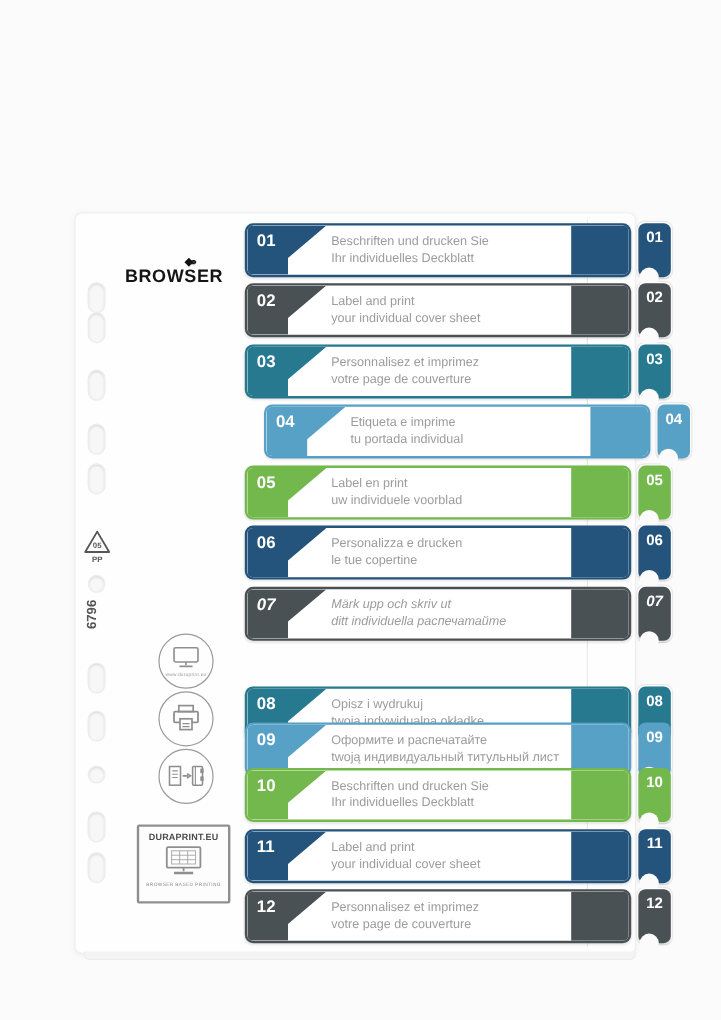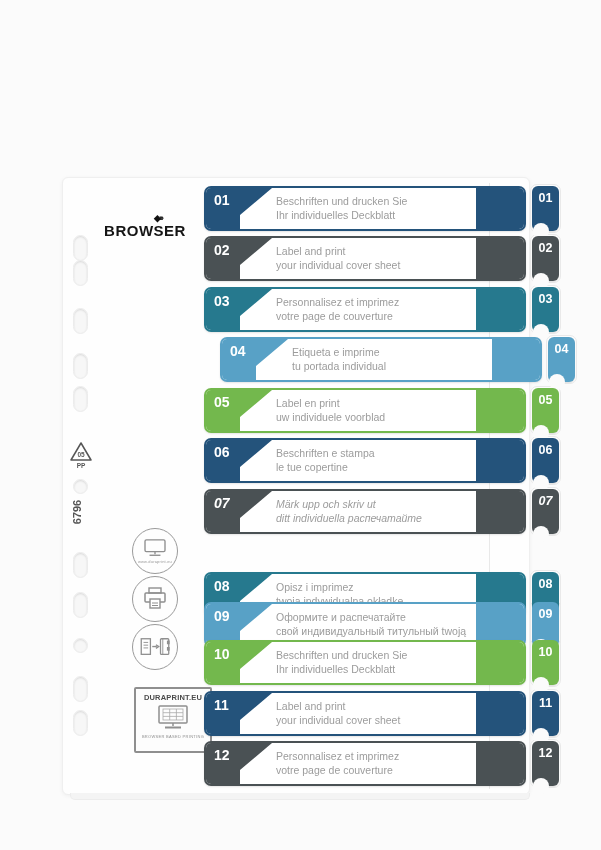--- a/index.html
+++ b/index.html
@@ -24,21 +24,21 @@
   .recycle{position:absolute;left:68px;top:440px;}
   .item-no{position:absolute;left:57px;top:506px;width:40px;height:12px;text-align:center;
         font-size:11px;font-weight:bold;color:#555;transform:rotate(-90deg);}
   
   .icon-circle{position:absolute;left:132px;width:46px;height:46px;border:1.5px solid #9a9a9a;
         border-radius:50%;box-sizing:border-box;display:flex;flex-direction:column;
         align-items:center;justify-content:center;}
   .circ-caption{font-size:4px;color:#9a9a9a;letter-spacing:0.2px;margin-top:1px;}
   
   .dp-box{position:absolute;left:114px;top:687px;width:78px;height:66px;border:2px solid #8f8f8f;
-        border-radius:2px;box-sizing:border-box;text-align:center;padding-top:4px;background:#fdfdfd;margin-left:20px;}
+        border-radius:2px;box-sizing:border-box;text-align:center;padding-top:4px;background:#fdfdfd;}
   .dp-title{font-size:7.5px;font-weight:bold;color:#4a4a4a;letter-spacing:0.2px;}
   .dp-sub{font-size:4px;color:#8f8f8f;letter-spacing:0.3px;margin-top:2px;}
   
   .row-group{position:absolute;left:0;width:539px;height:46px;}
   .row-bar{position:absolute;left:204px;top:0;width:322px;height:45px;box-sizing:border-box;
         border:2px solid var(--c);border-radius:7px;background:#fff;overflow:hidden;z-index:2;
         box-shadow:0 1px 2px rgba(0,0,0,0.10);}
   .bar-fill{position:absolute;right:0;top:0;bottom:0;width:48px;background:var(--c);}
   .bar-label{position:absolute;left:0;top:0;bottom:0;width:66px;background:var(--c);
         -webkit-clip-path:polygon(0 0,66px 0,34px 27px,34px 100%,0 100%);
@@ -209,21 +209,21 @@
     <div class="tab-stack"></div>
     <div class="tab"><span>05</span></div>
   </div>
 
   <div class="row-group" style="top: 438px; --c: #24537b;">
     <div class="row-bar">
       <div class="bar-fill"></div>
       <div class="bar-label"></div>
       <span class="bar-num">06</span>
       <div class="bar-text">
-        <div>Beschriften e stampa</div>
+        <div>Personalizza e drucken</div>
         <div>le tue copertine</div>
       </div>
     </div>
     <div class="tab-stack"></div>
     <div class="tab"><span>06</span></div>
   </div>
 
   <div class="row-group" style="top: 489px; font-style: italic; --c: #4a5154;">
     <div class="row-bar">
       <div class="bar-fill"></div>
@@ -237,36 +237,36 @@
     <div class="tab-stack"></div>
     <div class="tab"><span>07</span></div>
   </div>
 
   <div class="row-group" style="top: 536px; margin-top: 36px; --c: #26798e;">
     <div class="row-bar">
       <div class="bar-fill"></div>
       <div class="bar-label"></div>
       <span class="bar-num">08</span>
       <div class="bar-text">
-        <div>Opisz i imprimez</div>
+        <div>Opisz i wydrukuj</div>
         <div>twoją indywidualną okładkę</div>
       </div>
     </div>
     <div class="tab-stack"></div>
     <div class="tab"><span>08</span></div>
   </div>
 
   <div class="row-group" style="top: 602px; --c: #58a1c6;">
     <div class="row-bar">
       <div class="bar-fill"></div>
       <div class="bar-label"></div>
       <span class="bar-num">09</span>
       <div class="bar-text">
         <div>Оформите и распечатайте</div>
-        <div>свой индивидуальный титульный twoją</div>
+        <div>twoją индивидуальный титульный лист</div>
       </div>
     </div>
     <div class="tab-stack"></div>
     <div class="tab"><span>09</span></div>
   </div>
 
   <div class="row-group" style="top: 640px; --c: #73b84d;">
     <div class="row-bar">
       <div class="bar-fill"></div>
       <div class="bar-label"></div>

